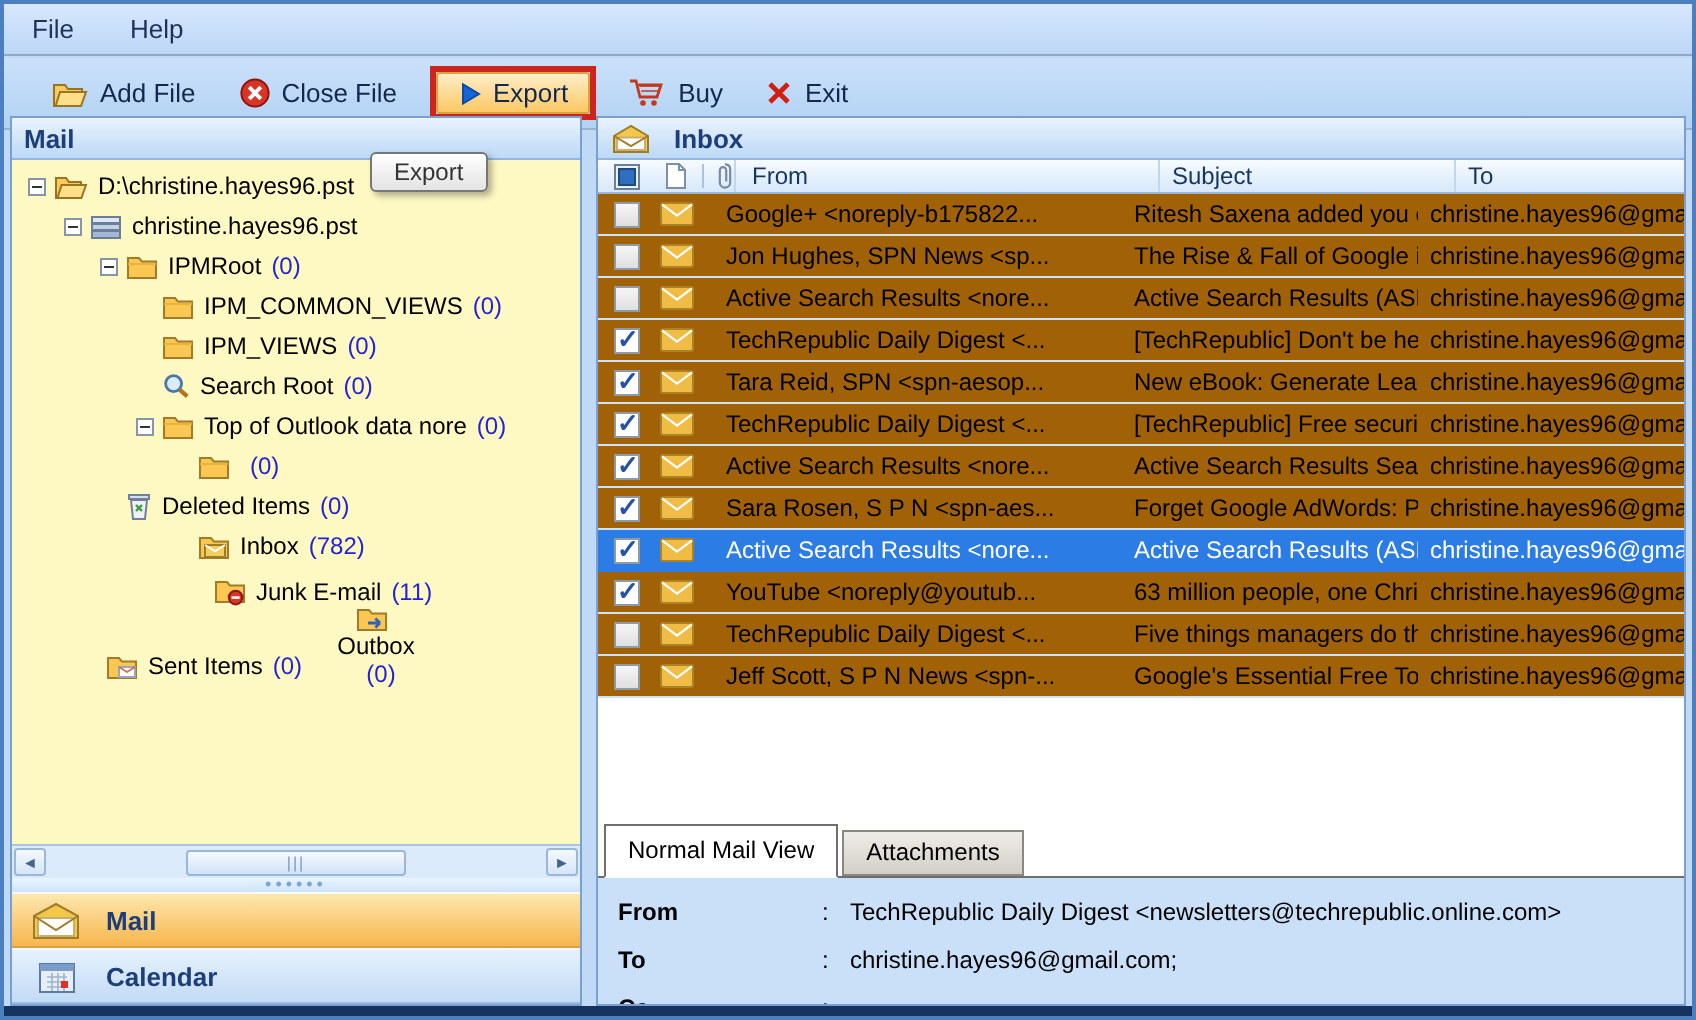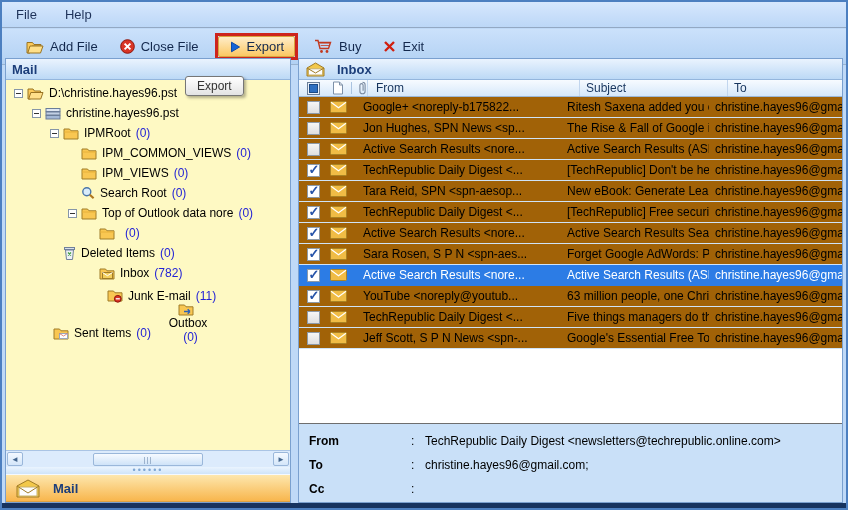--- a/index.html
+++ b/index.html
@@ -338,20 +338,31 @@
         <div class="nav-item active">
           <span class="nav-ico">
             <svg width="26" height="19" viewBox="0 0 26 19">
               <path d="M2 7L13 1l11 6v11H2z" fill="#f2c84b" stroke="#a07c28"></path>
               <path d="M4 8h18v9H4z" fill="#fdfdfd" stroke="#c9b06a"></path>
               <path d="M2 7l11 7 11-7" fill="none" stroke="#a07c28"></path>
             </svg>
           </span>
           <span>Mail</span>
         </div>
+        <div class="nav-item">
+          <span class="nav-ico">
+            <svg width="19" height="17" viewBox="0 0 19 17">
+              <rect x="1" y="2" width="17" height="14" fill="#e8eef6" stroke="#5a7aa0"></rect>
+              <rect x="1" y="2" width="17" height="3.5" fill="#7a9cc8"></rect>
+              <path d="M4.5 8.5h10M4.5 11h10M4.5 13.5h10M7 6.5v9M10 6.5v9M13 6.5v9" stroke="#9fb4cc" stroke-width="0.8"></path>
+              <rect x="11.5" y="10.5" width="3.5" height="3.5" fill="#d93526"></rect>
+            </svg>
+          </span>
+          <span>Calendar</span>
+        </div>
       </div>
   </div>
 
   <div class="panel-right">
     <div class="panel-header">
       <span class="tree-ico" id="inbox-hdr-ico">
           <svg width="21" height="15" viewBox="0 0 21 15">
             <path d="M2 6L10.5 1 19 6v8H2z" fill="#f2c84b" stroke="#a07c28"></path>
             <path d="M3.5 6.8h14v6.2h-14z" fill="#fdfdfd" stroke="#c9b06a"></path>
             <path d="M2 6l8.5 5L19 6" fill="none" stroke="#a07c28"></path>
@@ -546,20 +557,24 @@
               <rect x="0.5" y="0.5" width="16" height="11" rx="1" fill="#f0bc45" stroke="#a98324"></rect>
               <path d="M1 1.2l7.5 5.6L16 1.2" fill="none" stroke="#fff" stroke-width="1.1"></path>
             </svg>
           </span>
           <span class="ec col-from">Jeff Scott, S P N News &lt;spn-...</span>
           <span class="ec col-subj">Google's Essential Free Tool...</span>
           <span class="ec col-to">christine.hayes96@gmail.com;</span>
         </div>
       </div>
     <div class="spacer"></div>
+    <div class="tabbar">
+        <div class="tab active">Normal Mail View</div>
+        <div class="tab inactive">Attachments</div>
+      </div>
     <div class="preview">
         <div class="field">
           <span class="flabel">From</span>
           <span class="fcolon">:</span>
           <span class="fvalue">TechRepublic Daily Digest &lt;newsletters@techrepublic.online.com&gt;</span>
         </div>
         <div class="field">
           <span class="flabel">To</span>
           <span class="fcolon">:</span>
           <span class="fvalue">christine.hayes96@gmail.com;</span>

